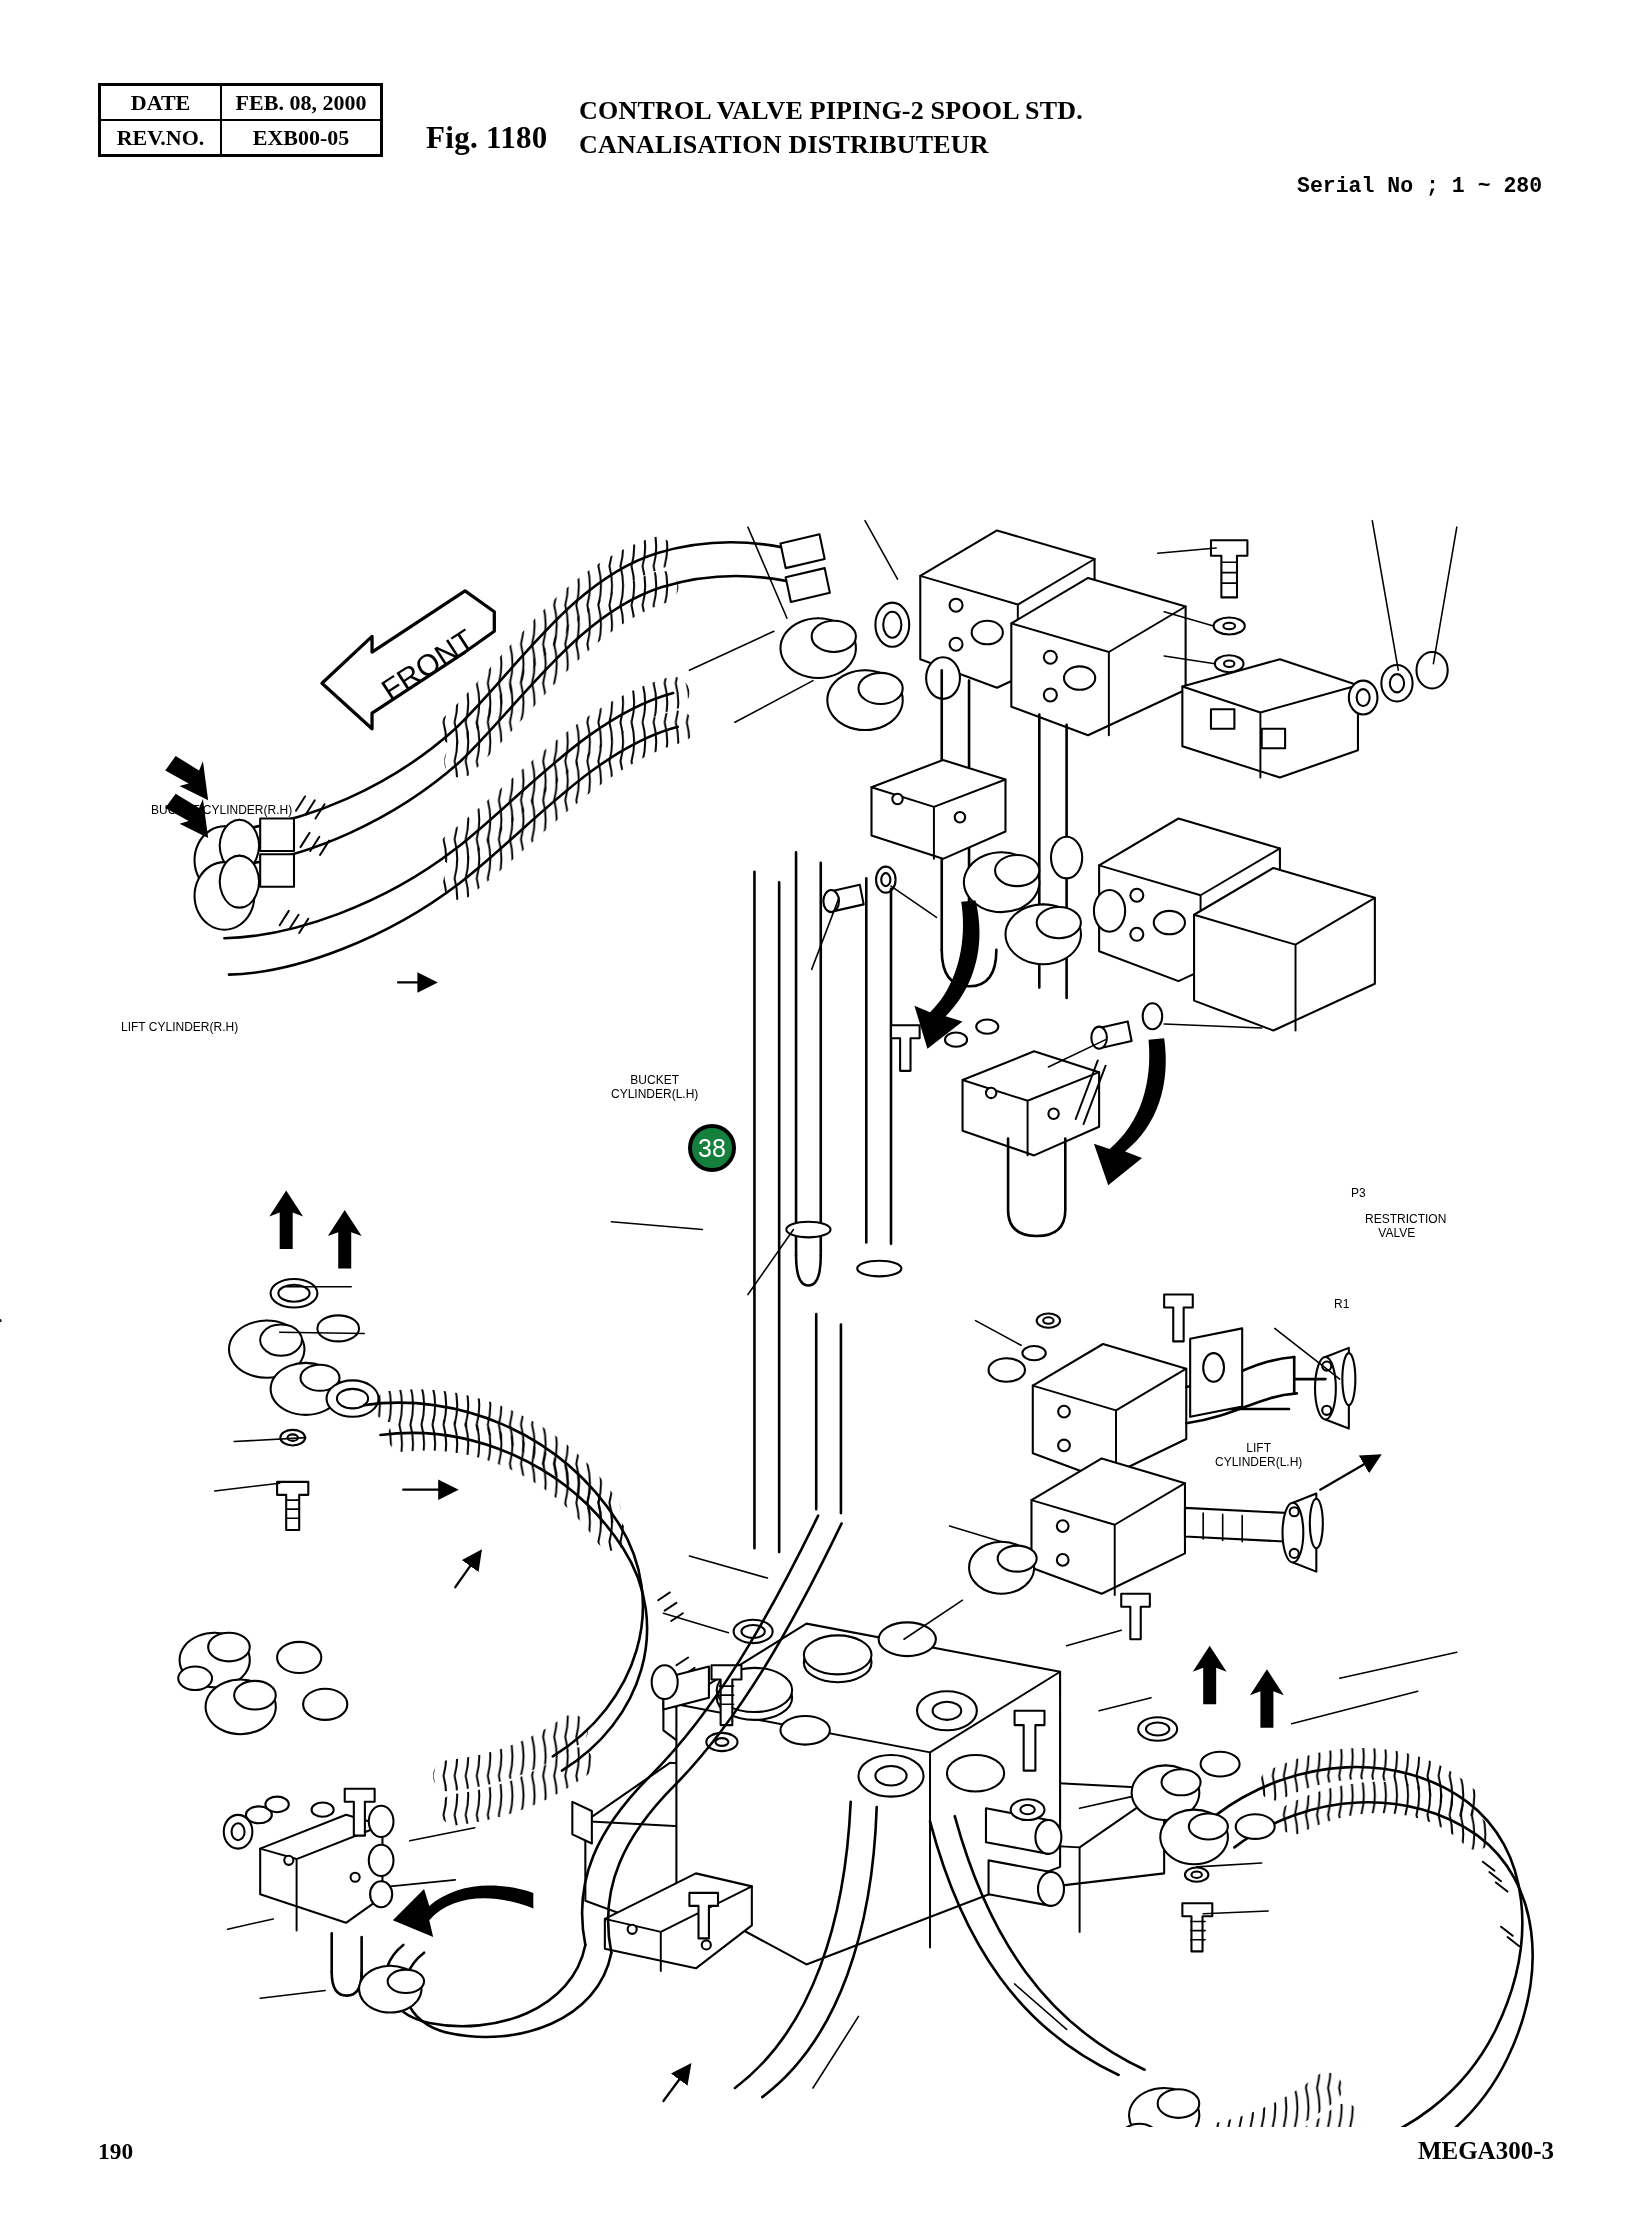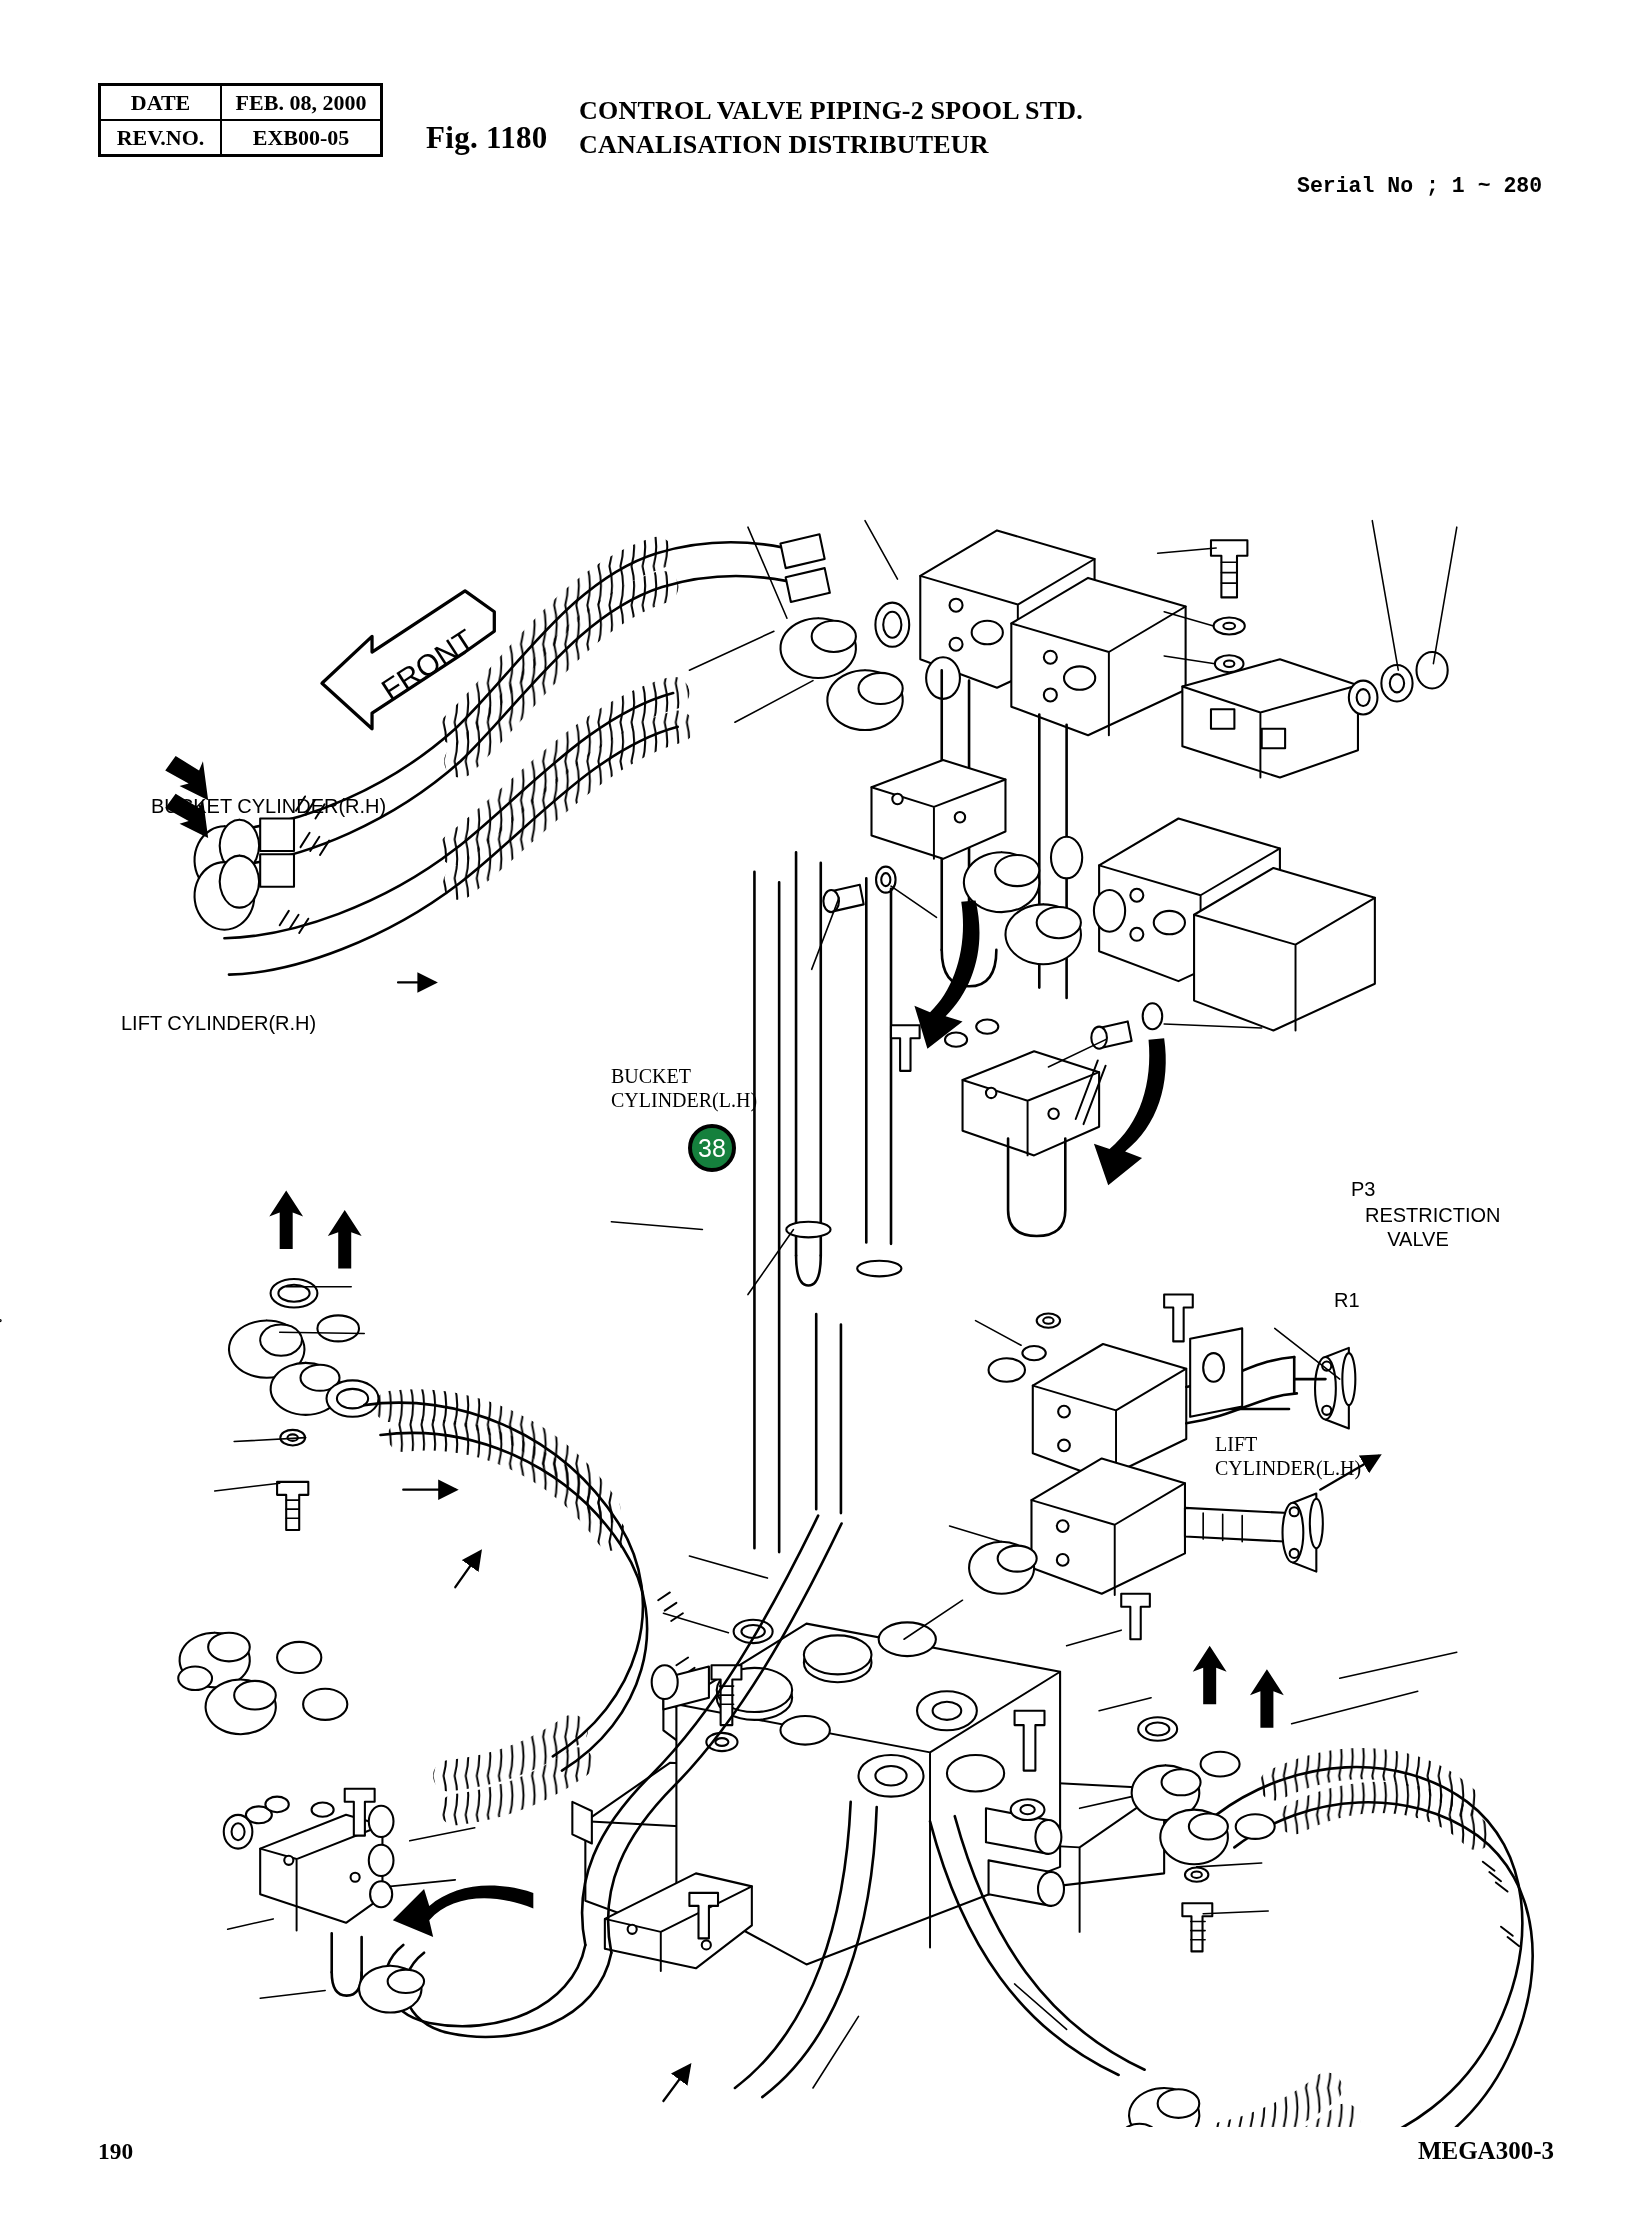--- a/index.html
+++ b/index.html
@@ -42,23 +42,23 @@
   }
   #model-code{
     position:absolute;right:96px;top:2137px;
     font-family:"Liberation Serif",serif;font-weight:bold;font-size:25px;
   }
   
   #drawing{position:absolute;left:0;top:215px;width:1650px;height:1912px;}
   #drawing svg{display:block;width:100%;height:100%;}
   .lbl{
     position:absolute;font-family:"Liberation Sans",sans-serif;
-    font-size:20px;line-height:1.18;white-space:pre;color:#000;
-  }
-  .lbl.c{font-family:Liberation Serif, serif;}
+    font-size:12px;line-height:1.18;white-space:pre;color:#000;margin-top:8px;
+  }
+  .lbl.c{text-align:center;}
   #badge-38{
     position:absolute;left:688px;top:1124px;width:48px;height:48px;
     border-radius:50%;background:#15803d;border:4.6px solid #000;
     box-sizing:border-box;display:flex;align-items:center;justify-content:center;
     color:#fff;font-family:"Liberation Sans",sans-serif;font-size:25px;line-height:1;
   }
 </style>
 </head>
 <body>
 

